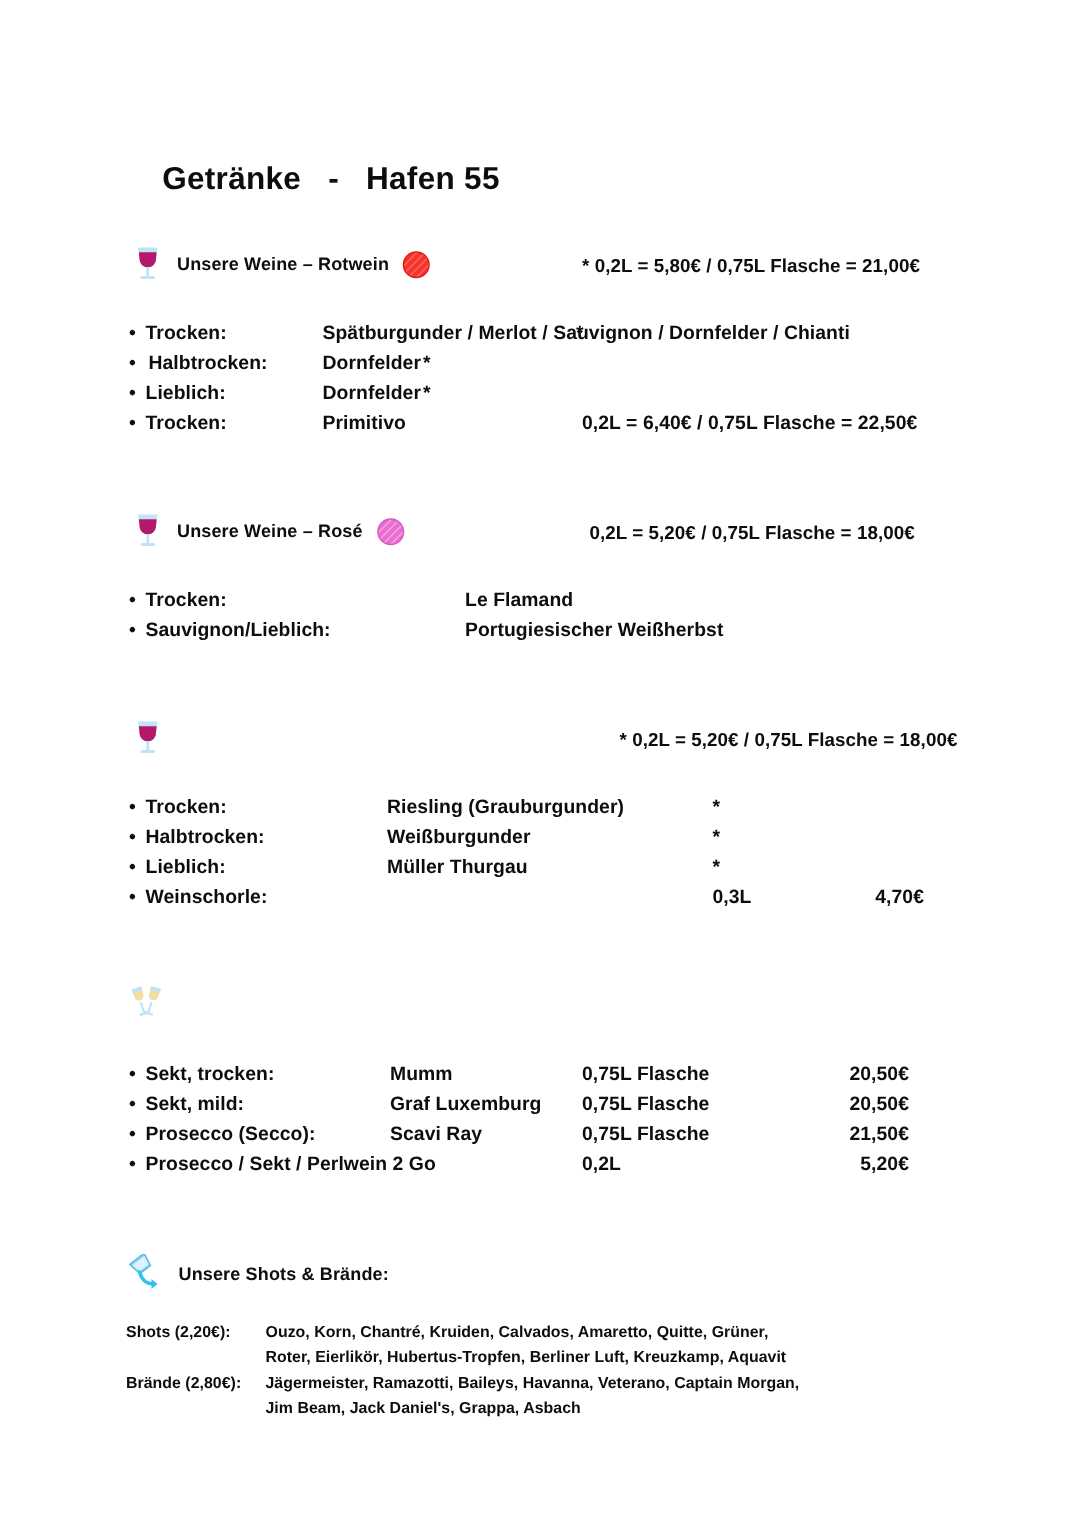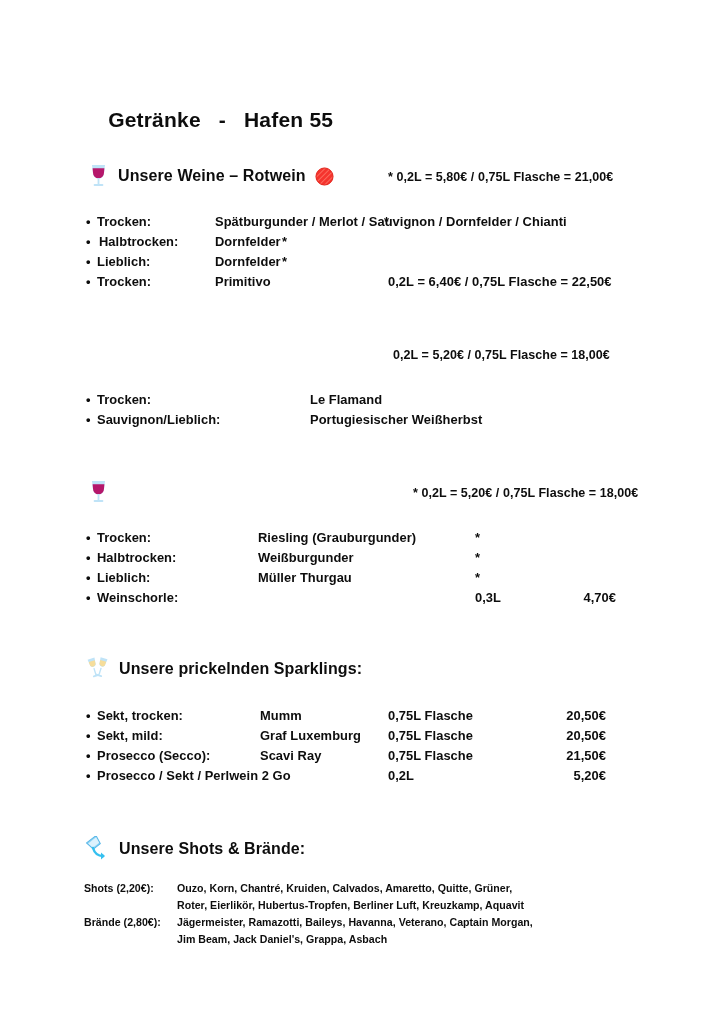--- a/index.html
+++ b/index.html
@@ -36,21 +36,21 @@
   }
 
   
   .section-head {
     position: absolute;
     display: flex;
     align-items: center;
     white-space: nowrap;
   }
   .section-head .head-text {
-    font-size: 16px;
+    font-size: 12px;
     font-weight: bold;
     letter-spacing: 0.1px;
   }
   .head-icon {
     display: inline-block;
     flex: 0 0 auto;
     line-height: 0;
   }
   .head-icon.wine { margin-right: 9px; }
   .head-icon.circ { margin-left: 9px; }
@@ -199,20 +199,42 @@
       <span class="c-star" style="left:196px;">*</span>
     </div>
     <div class="row">
       <span class="bullet">•</span>
       <span class="c-label">Trocken:</span>
       <span class="c-val">Primitivo</span>
       <span class="c-mid" style="left:302px;">0,2L = 6,40€  /  0,75L Flasche = 22,50€</span>
     </div>
   </div>
 
+  <div class="section-head" style="left:88px; top:341px;">
+    <span class="head-icon wine">
+      <svg width="21" height="26" viewBox="0 0 21 26" aria-hidden="true">
+        <path d="M4 2 H17 L16 10 A5.5 5.5 0 0 1 5 10 Z" fill="#bfe3f7"></path>
+        <path d="M4.6 5.2 H16.4 L16 9.8 A5.4 5.4 0 0 1 5 9.8 Z" fill="#b5176b"></path>
+        <rect x="9.6" y="15" width="1.8" height="6" fill="#bfe3f7"></rect>
+        <rect x="5.6" y="21" width="9.8" height="2" rx="1" fill="#bfe3f7"></rect>
+      </svg>
+    </span>
+    <span class="head-text">Unsere Weine – Rosé</span>
+    <span class="head-icon circ">
+      <svg width="19" height="19" viewBox="0 0 20 20" aria-hidden="true">
+        <defs>
+          <pattern id="hatchPink" width="4" height="4" patternTransform="rotate(45)" patternUnits="userSpaceOnUse">
+            <rect width="4" height="4" fill="#e86ed0"></rect>
+            <line x1="0" y1="0" x2="0" y2="4" stroke="#f7aee8" stroke-width="1.6"></line>
+          </pattern>
+        </defs>
+        <circle cx="10" cy="10" r="9" fill="url(#hatchPink)" stroke="#d957c0" stroke-width="1"></circle>
+      </svg>
+    </span>
+  </div>
   <div class="head-price" style="left:393px; top:348px;">0,2L = 5,20€ / 0,75L Flasche = 18,00€</div>
 
   <div class="rows w-rose" style="top:392px;">
     <div class="row">
       <span class="bullet">•</span>
       <span class="c-label">Trocken:</span>
       <span class="c-val">Le Flamand</span>
     </div>
     <div class="row">
       <span class="bullet">•</span>
@@ -270,21 +292,20 @@
           <rect x="3.6" y="19" width="6.8" height="1.8" rx="0.9" fill="#bfe3f7"></rect>
         </g>
         <g transform="rotate(17 16 9)">
           <path d="M12.4 2 H19.6 L18.8 9 A3.2 3.2 0 0 1 13.2 9 Z" fill="#bfe3f7"></path>
           <path d="M12.9 4.6 H19.1 L18.8 8.6 A3.1 3.1 0 0 1 13.2 8.6 Z" fill="#f6dd9a"></path>
           <rect x="15.3" y="12" width="1.4" height="7" fill="#bfe3f7"></rect>
           <rect x="12.6" y="19" width="6.8" height="1.8" rx="0.9" fill="#bfe3f7"></rect>
         </g>
       </svg>
     </span>
-    <span class="head-text">Unsere prickelnden Sparklings:</span>
   </div>
 
   <div class="rows w-spark" style="top:708px;">
     <div class="row">
       <span class="bullet">•</span>
       <span class="c-label">Sekt, trocken:</span>
       <span class="c-val">Mumm</span>
       <span class="c-mid">0,75L Flasche</span>
       <span class="c-price">20,50€</span>
     </div>

